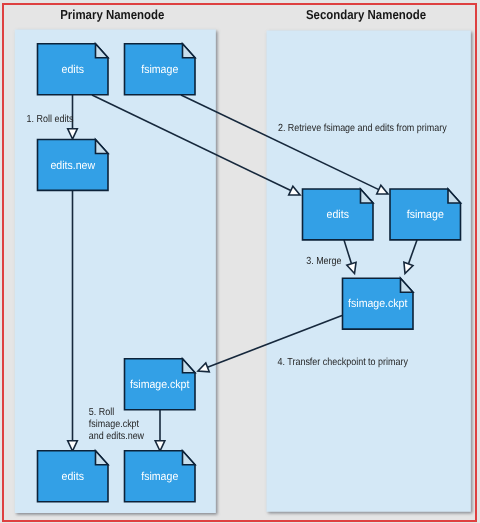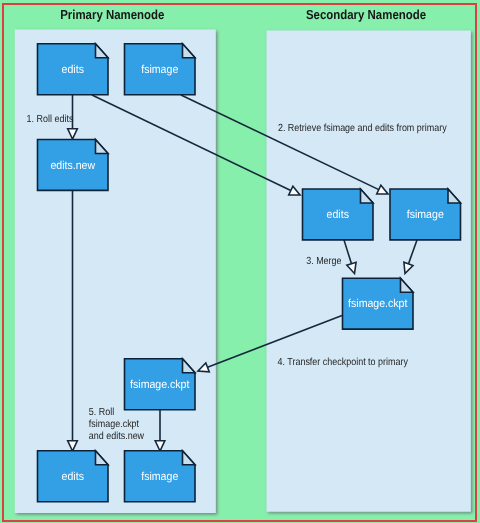--- a/index.html
+++ b/index.html
@@ -2,21 +2,21 @@
 <html><head>
 <meta charset="utf-8">
 <title>HDFS Checkpointing Diagram</title>
 <style>
   html,body{margin:0;padding:0;background:#ffffff;}
   body{width:480px;height:523px;overflow:hidden;
        font-family:"Liberation Sans",sans-serif;
        -webkit-font-smoothing:antialiased;
        text-rendering:geometricPrecision;}
   text{-webkit-font-smoothing:antialiased;}
-  #stage{position:relative;width:480px;height:523px;background:#86efac;}
+  #stage{position:relative;width:480px;height:523px;background:#e5e5e5;}
   #frame{position:absolute;left:1.5px;top:2.7px;width:475.5px;height:519.5px;
          border:2.4px solid #DE4040;box-sizing:border-box;}
   svg#diagram{position:absolute;left:0;top:0;}
   .ptitle{font-weight:bold;font-size:13px;fill:#171717;text-anchor:middle;}
   .nlabel{font-size:11.5px;fill:#ffffff;text-anchor:middle;}
   .step{font-size:10.3px;fill:#1f1f1f;}
 </style>
 </head>
 <body>
 

